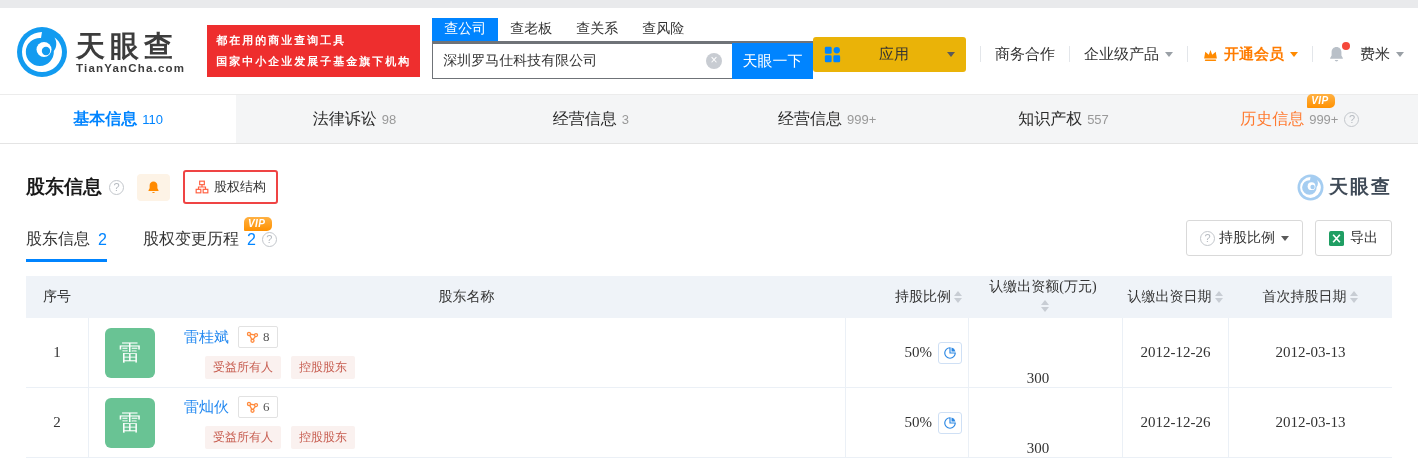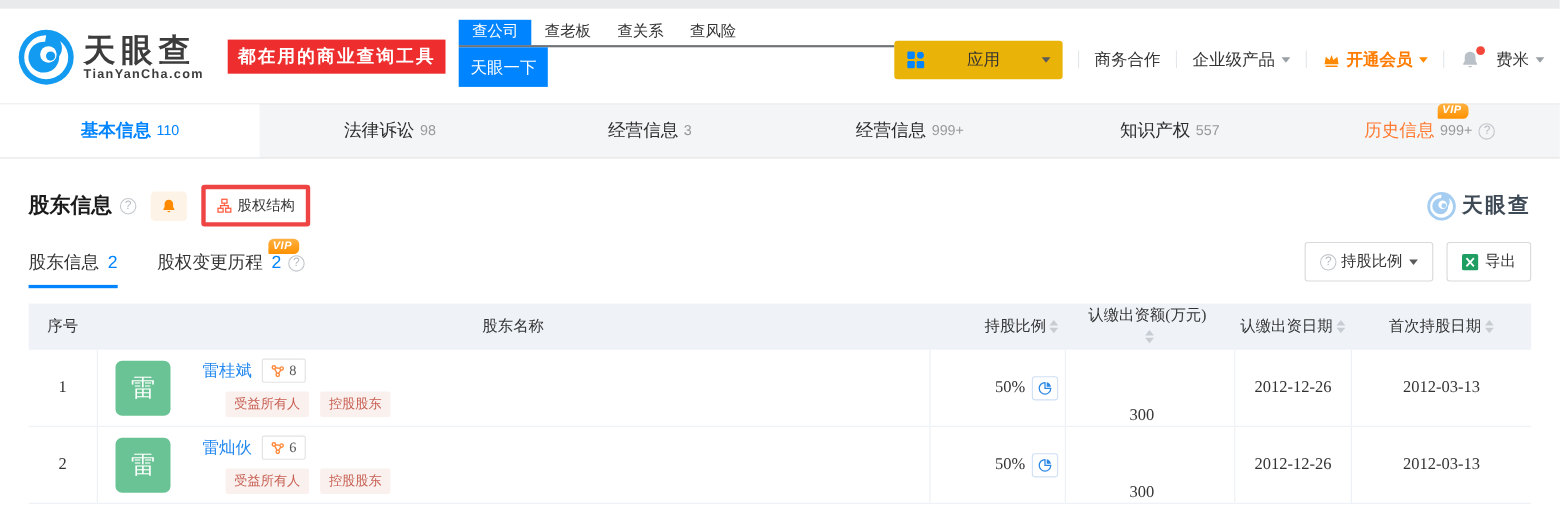--- a/index.html
+++ b/index.html
@@ -8,21 +8,21 @@
 
   .topstrip { height: 8px; background: #e9eaec; }
 
   
   .header { height: 86px; display: flex; align-items: center; padding: 0 14px 0 16px; background: #fff; }
   .logo { display: flex; align-items: center; margin-top: 2px; cursor: pointer; }
   .logo svg { width: 52px; height: 52px; }
   .logo-txt { margin-left: 8px; }
   .logo-cn { font-size: 29px; font-weight: 700; color: #3c3c3c; letter-spacing: 5px; line-height: 30px; }
   .logo-en { font-size: 11.5px; font-weight: 700; color: #3c3c3c; letter-spacing: 1.2px; margin-top: 1px; }
-  .slogan { margin-left: 22px; background: #ee2e2e; color: #fff; padding: 5px 9px; font-size: 16px;
+  .slogan { margin-left: 22px; background: #ee2e2e; color: #fff; padding: 5px 9px; font-size: 11px;
     font-weight: 700; letter-spacing: 2px; line-height: 21px; white-space: nowrap; }
 
   .search { margin-left: 12px; width: 450px; align-self: flex-start; margin-top: 10px; }
   .stabs { display: flex; border-bottom: 2px solid #6e7ut; border-bottom: 2px solid #6f7378; }
   .stab { padding: 2px 12px 3px; font-size: 14px; color: #333; cursor: pointer; }
   .stab.active { background: #0084ff; color: #fff; }
   .sbox { display: flex; height: 36px; }
   .sinput-wrap { position: relative; flex: 1; }
   .sinput { width: 100%; height: 36px; border: 1px solid #6f7378; border-right: none; padding: 0 32px 0 10px;
     font-size: 14px; color: #333; outline: none; font-family: inherit; }
@@ -62,21 +62,21 @@
     color: #b5bac0; font-size: 11px; line-height: 13px; text-align: center; margin-left: 6px; cursor: pointer; }
   .q-icon::before { content: "?"; }
 
   
   .content { padding: 0 26px; }
   .sec-head { margin-top: 26px; display: flex; align-items: center; height: 34px; }
   .sec-title { font-size: 19px; font-weight: 700; color: #1a1a1a; }
   .sec-head .q-icon { margin-left: 7px; }
   .bell-btn { margin-left: 13px; background: #fdf3e6; border-radius: 4px; padding: 6px 9px; cursor: pointer; display: flex; }
   .bell-btn svg { width: 15px; height: 15px; }
-  .struct-btn { margin-left: 13px; border: 4px solid #ef4444; border-radius: 3px; padding: 6px 10px; display: flex;
+  .struct-btn { margin-left: 13px; border: 2px solid #ef4444; border-radius: 3px; padding: 6px 10px; display: flex;
     align-items: center; font-size: 13px; color: #333; cursor: pointer; background: #fff; }
   .struct-btn svg { width: 14px; height: 14px; margin-right: 5px; }
   .watermark { margin-left: auto; display: flex; align-items: center; }
   .watermark svg { width: 27px; height: 27px; }
   .wm-txt { font-size: 19px; font-weight: 700; color: #3f4a57; letter-spacing: 2px; margin-left: 5px; }
 
   .subtab-row { margin-top: 16px; display: flex; align-items: flex-end; }
   .subtab { display: flex; align-items: center; font-size: 16px; color: #333; margin-right: 36px;
     padding-bottom: 12px; cursor: pointer; position: relative; }
   .subtab .sub-count { color: #0084ff; margin-left: 3px; font-size: 16px; }
@@ -133,20 +133,21 @@
       <circle cx="28" cy="23.5" r="7.5" fill="#fff"></circle>
       <circle cx="30" cy="25" r="4.2" fill="#129bf0"></circle>
     </svg>
     <div class="logo-txt">
       <div class="logo-cn">天眼查</div>
       <div class="logo-en">TianYanCha.com</div>
     </div>
   </div>
   <div class="slogan">
     <div>都在用的商业查询工具</div>
+    <div>国家中小企业发展子基金旗下机构</div>
   </div>
 
   <div class="search">
     <div class="stabs">
 
         <div class="stab active">
           <span>查公司</span>
         </div>
 
         <div class="stab">
@@ -155,20 +156,24 @@
 
         <div class="stab">
           <span>查关系</span>
         </div>
 
         <div class="stab">
           <span>查风险</span>
         </div>
       </div>
     <div class="sbox">
+      <div class="sinput-wrap">
+        <input class="sinput" value="深圳罗马仕科技有限公司" style="">
+        <span class="clear-ic"></span>
+      </div>
       <button class="sbtn">天眼一下</button>
     </div>
   </div>
 
   <div class="hnav">
     <div class="hnav-item apps">
       <svg viewBox="0 0 20 20">
         <rect x="1" y="1" width="8" height="8" rx="1.5" fill="#0084ff"></rect>
         <rect x="1" y="11" width="8" height="8" rx="1.5" fill="#0084ff"></rect>
         <rect x="11" y="11" width="8" height="8" rx="1.5" fill="#0084ff"></rect>

